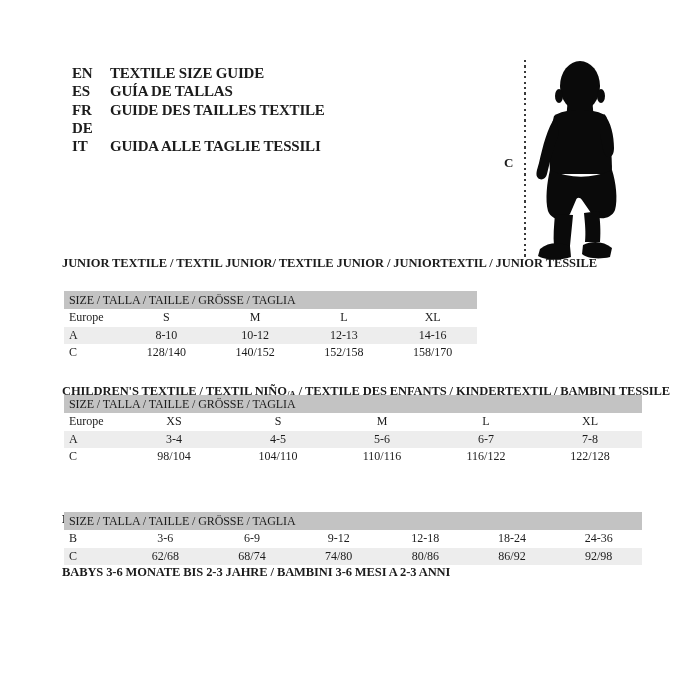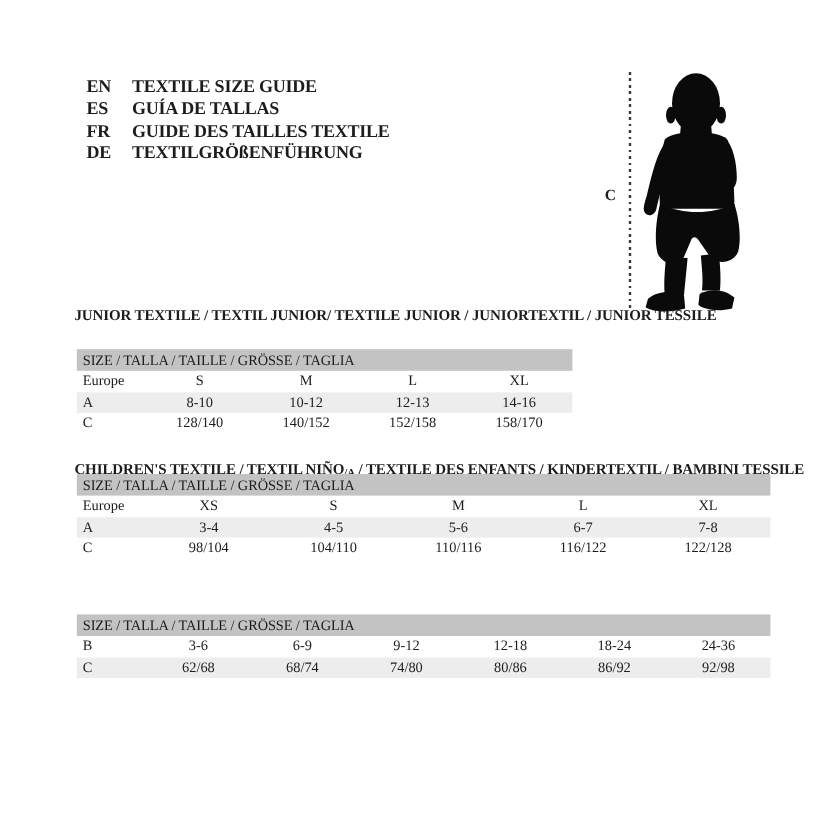--- a/index.html
+++ b/index.html
@@ -55,21 +55,24 @@
     <div class="lang-row">
       <span class="lang-code">ES</span>
       <span class="lang-label">GUÍA DE TALLAS</span>
     </div>
     <div class="lang-row">
       <span class="lang-code">FR</span>
       <span class="lang-label">GUIDE DES TAILLES TEXTILE</span>
     </div>
     <div class="lang-row">
       <span class="lang-code">DE</span>
-      <span class="lang-label">TEXTILGRÖßENFÜHRUNG</span>
+    </div>
+    <div class="lang-row">
+      <span class="lang-code">IT</span>
+      <span class="lang-label">GUIDA ALLE TAGLIE TESSILI</span>
     </div>
   </div>
 
   <div class="dotline"></div>
   <div class="height-label">C</div>
   <svg class="baby" viewBox="0 0 92 204" aria-hidden="true">
     <g fill="currentColor">
       <ellipse cx="50" cy="28" rx="20" ry="25"></ellipse>
       <ellipse cx="29" cy="38" rx="4" ry="7"></ellipse>
       <ellipse cx="71" cy="38" rx="4" ry="7"></ellipse>
@@ -133,20 +136,24 @@
     <div class="trow">
       <span class="row-label">C</span>
       <span class="cell">98/104</span>
       <span class="cell">104/110</span>
       <span class="cell">110/116</span>
       <span class="cell">116/122</span>
       <span class="cell">122/128</span>
     </div>
   </div>
 
+  <div class="sec-title two-line" style="top:476px">
+    <div>BABIES 3-6 MONTH TO 2-3 YEARS / BEBÉS 3-6 MESES A 2-3 AÑOS / BÉBÉS 3-6 MOIS À 2-3 ANS /</div>
+    <div>BABYS 3-6 MONATE BIS 2-3 JAHRE / BAMBINI 3-6 MESI A 2-3 ANNI</div>
+  </div>
   <div class="tbl" style="top:512px; width:578px">
     <div class="tbl-hdr">SIZE / TALLA / TAILLE / GRÖSSE / TAGLIA</div>
     <div class="trow">
       <span class="row-label">B</span>
       <span class="cell">3-6</span>
       <span class="cell">6-9</span>
       <span class="cell">9-12</span>
       <span class="cell">12-18</span>
       <span class="cell">18-24</span>
       <span class="cell">24-36</span>

